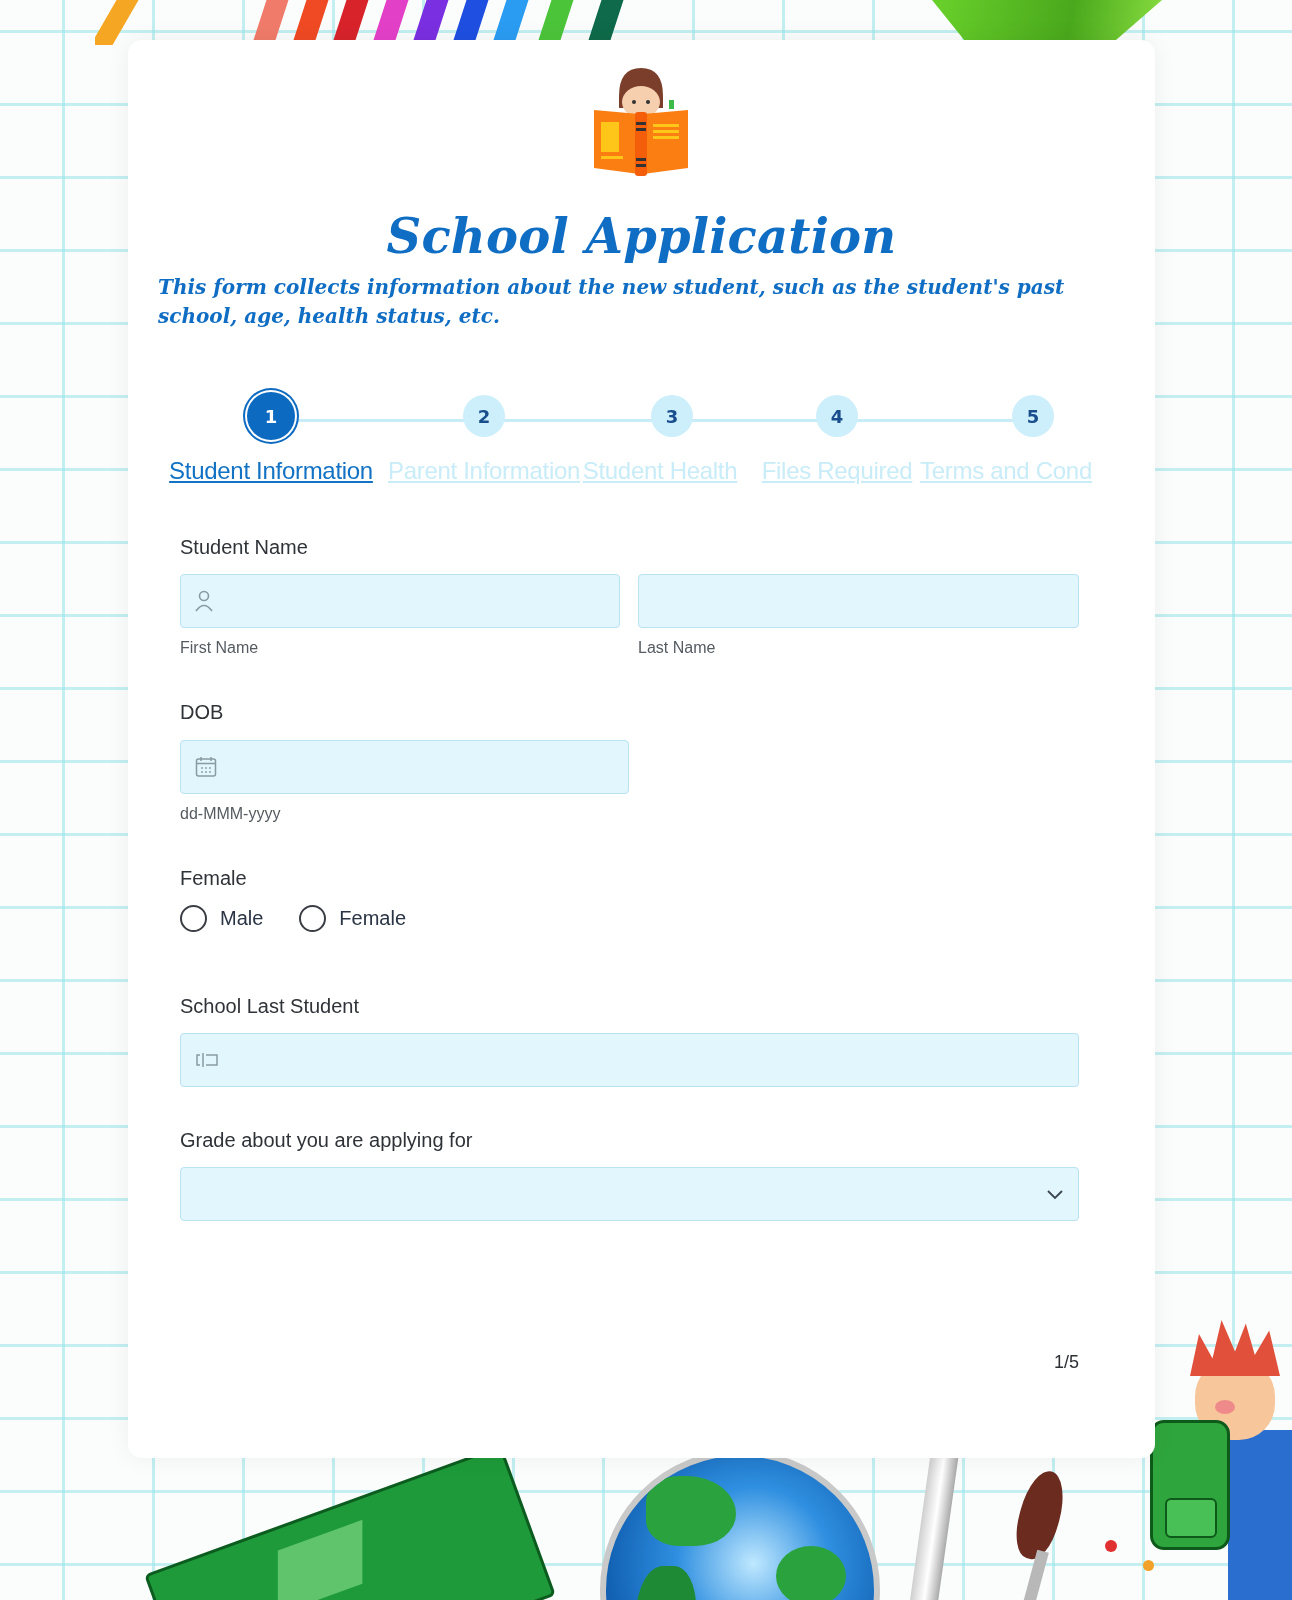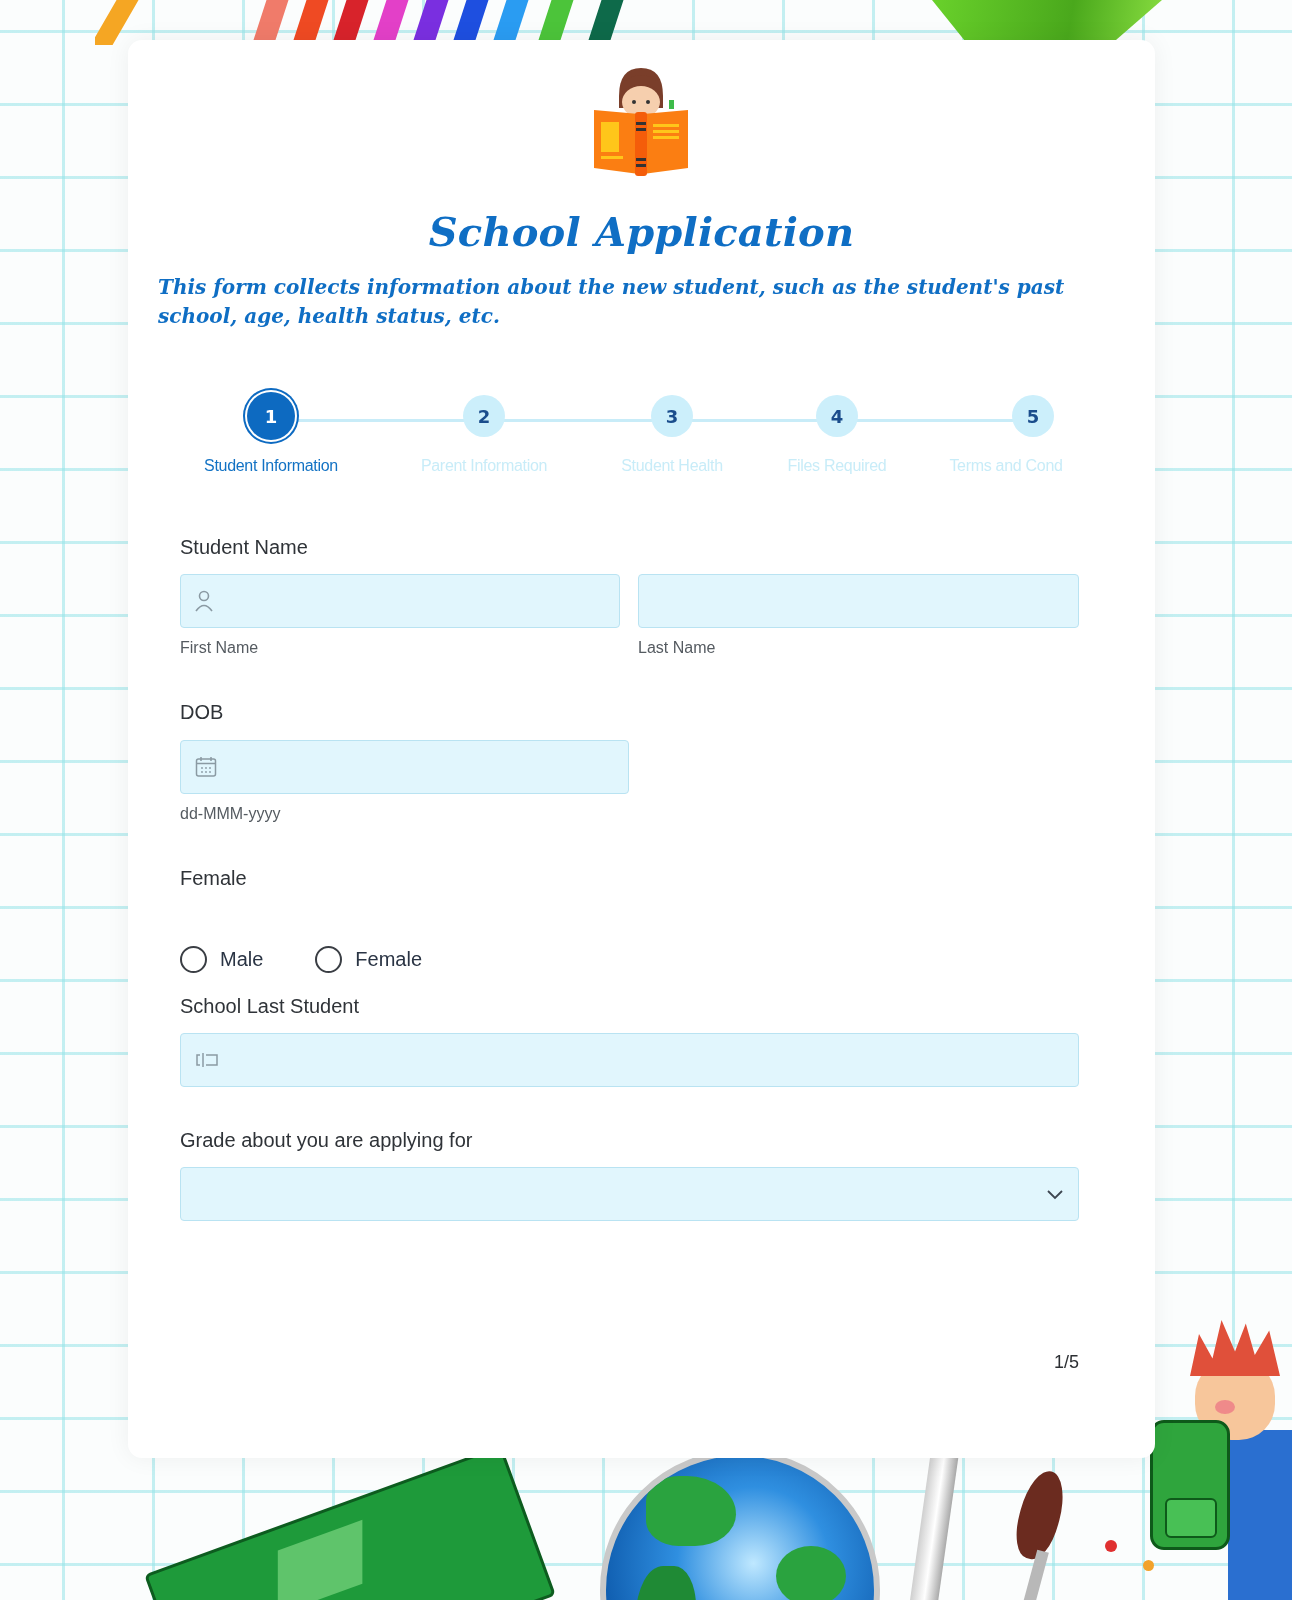--- a/index.html
+++ b/index.html
@@ -42,43 +42,43 @@
   
   .card {
     position: absolute; left: 128px; top: 40px; width: 1027px; height: 1418px;
     background: #ffffff; border-radius: 14px;
     box-shadow: 0 0 24px rgba(0,0,0,0.06);
   }
   .logo { position: absolute; left: 463px; top: 26px; width: 100px; height: 112px; }
   .title {
     position: absolute; left: 0; right: 0; top: 168px; text-align: center;
     font-family: "DejaVu Serif", serif; font-style: italic; font-weight: bold;
-    font-size: 40px; color: #0f6ec4; letter-spacing: 0.2px;
+    font-size: 48px; color: #0f6ec4; letter-spacing: 0.2px;
   }
   .subtitle {
     position: absolute; left: 30px; right: 30px; top: 233px; text-align: left;
     font-family: "DejaVu Serif", serif; font-style: italic; font-weight: bold;
     font-size: 20px; line-height: 29px; color: #0f6ec4;
   }
   
   .stepper { position: absolute; left: 0; top: 352px; width: 1027px; height: 100px; }
   .step-line { position: absolute; top: 27px; height: 3px; background: #c8ecf8; }
   .step-circle {
     position: absolute; width: 42px; height: 42px; border-radius: 50%;
     background: #cceffb; color: #1a4d8c; font-size: 18px; font-weight: bold;
     display: flex; align-items: center; justify-content: center;
     font-family: "DejaVu Sans", sans-serif;
   }
   .step-circle.active {
     width: 48px; height: 48px; background: #0d6ac1; color: #fff;
     box-shadow: 0 0 0 2px #fff, 0 0 0 4px #0d6ac1;
   }
   .step-label {
-    position: absolute; top: 65px; white-space: nowrap; font-size: 16px;
-    color: #c8ecf8; transform: translateX(-50%); letter-spacing: -0.3px;
+    position: absolute; top: 65px; white-space: nowrap; font-size: 24px;
+    color: #c8ecf8; transform: translateX(-50%); letter-spacing: -0.3px; text-decoration: underline;
   }
   .step-label.active { color: #1272c4; }
 
   .field-label { position: absolute; left: 52px; font-size: 20px; color: #2f3338; }
   .sub-label { position: absolute; font-size: 16px; color: #555b61; }
   .input {
     position: absolute; height: 54px; background: #e1f6fd; border: 1.5px solid #b9e3f2;
     border-radius: 4px; display: flex; align-items: center; padding-left: 14px;
   }
   .input svg { display: block; }
@@ -175,21 +175,21 @@
       </div>
     <div class="step-circle" style="left:688px;top:3px;">
         <span>4</span>
       </div>
     <div class="step-circle" style="left:884px;top:3px;">
         <span>5</span>
       </div>
 
     <div class="step-label active" style="left:143px;">Student Information</div>
     <div class="step-label" style="left:356px;">Parent Information</div>
-    <div class="step-label" style="left:544px;">Student Health</div>
+    <div class="step-label" style="left:532px;">Student Health</div>
     <div class="step-label" style="left:709px;">Files Required</div>
     <div class="step-label" style="left:878px;">Terms and Cond</div>
   </div>
 
   <div class="field-label" style="top:496px;">Student Name</div>
   <div class="input" style="left:52px;top:534px;width:440px;">
     <span>
       <svg width="18" height="22" viewBox="0 0 18 22">
           <circle cx="9" cy="6" r="4.5" fill="none" stroke="#8a9aa3" stroke-width="1.6"></circle>
           <path d="M1 21 Q9 10 17 21" fill="none" stroke="#8a9aa3" stroke-width="1.6"></path>
@@ -213,21 +213,21 @@
           <circle cx="15" cy="12" r="0.9" fill="#8a9aa3"></circle>
           <circle cx="7" cy="16" r="0.9" fill="#8a9aa3"></circle>
           <circle cx="11" cy="16" r="0.9" fill="#8a9aa3"></circle>
           <circle cx="15" cy="16" r="0.9" fill="#8a9aa3"></circle>
         </svg>
     </span>
   </div>
   <div class="sub-label" style="left:52px;top:765px;">dd-MMM-yyyy</div>
 
   <div class="field-label" style="top:827px;">Female</div>
-  <div class="radio-group" style="top:906px;gap:16px;">
+  <div class="radio-group" style="top:865px;">
     <label class="radio">
       <span class="radio-circle"></span>
       <span class="radio-label">Male</span>
     </label>
     <label class="radio">
       <span class="radio-circle"></span>
       <span class="radio-label">Female</span>
     </label>
   </div>
 

